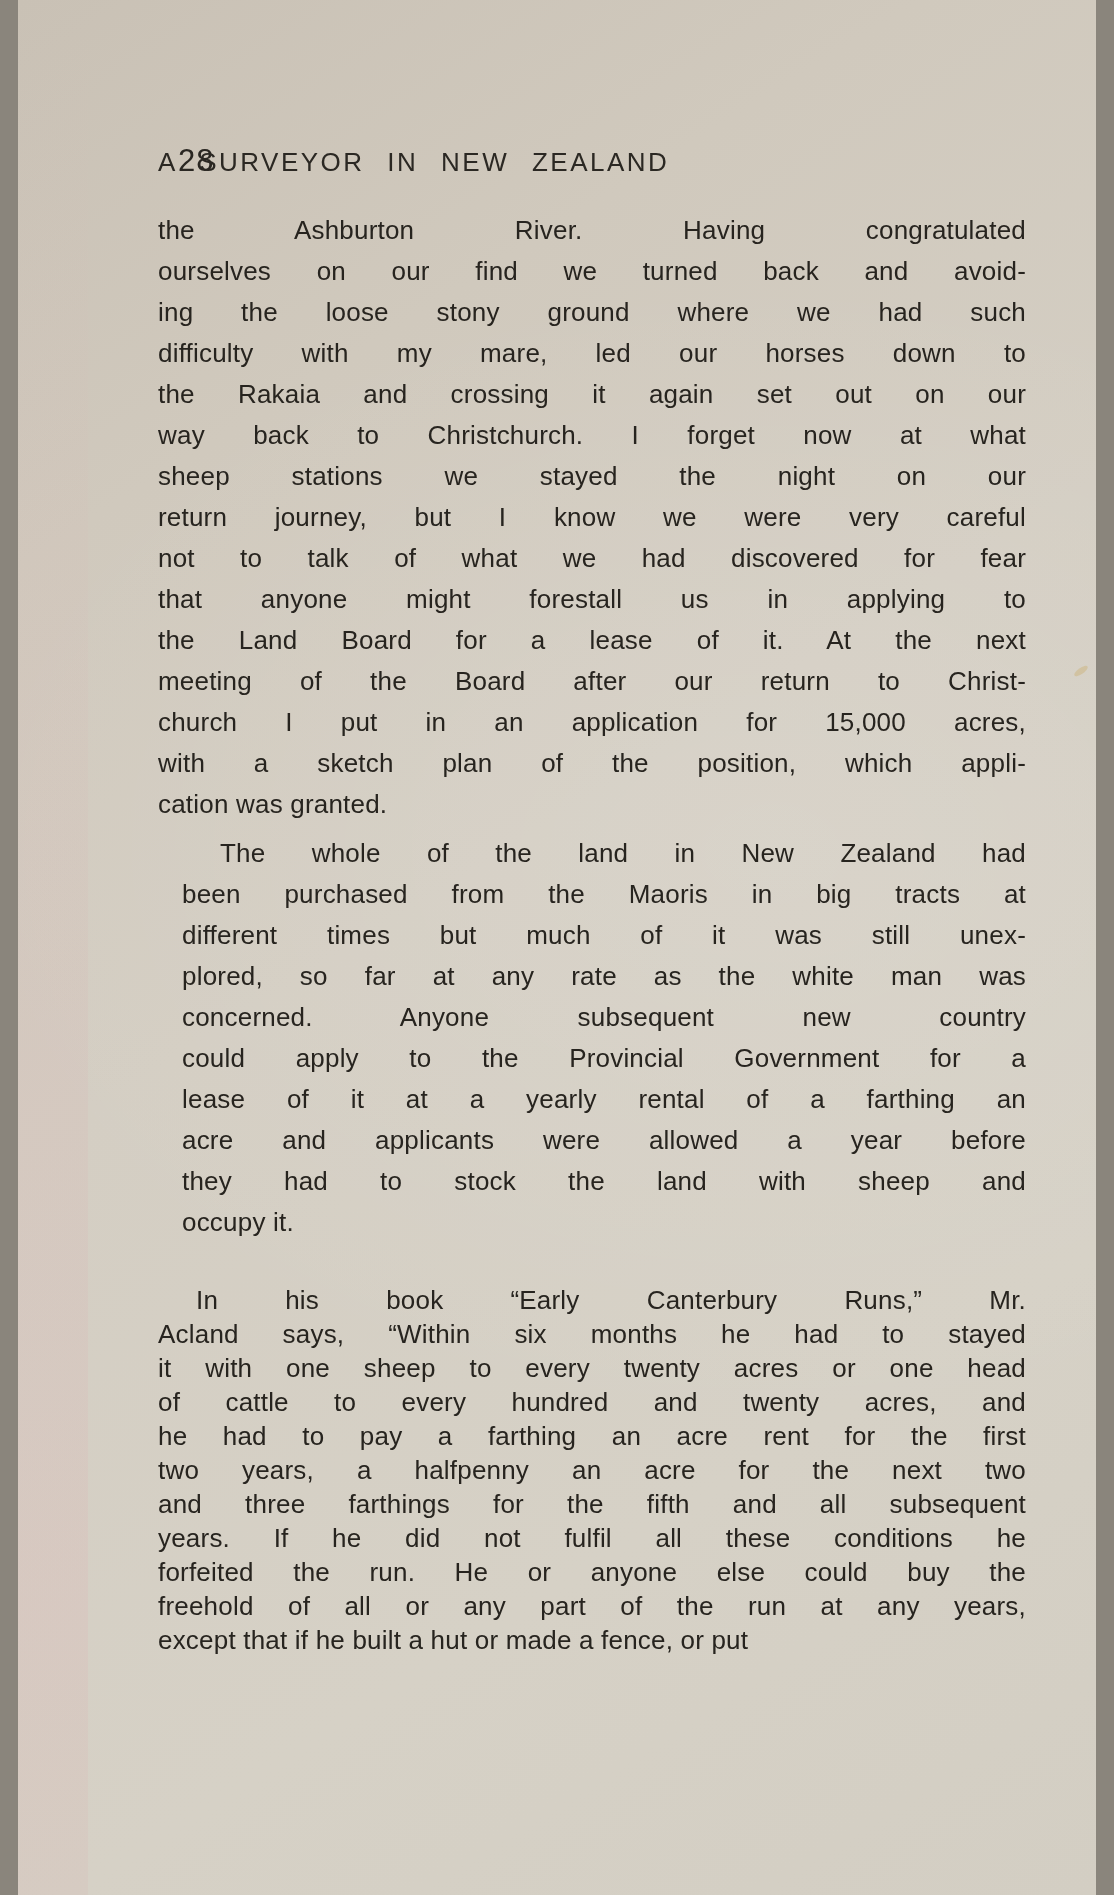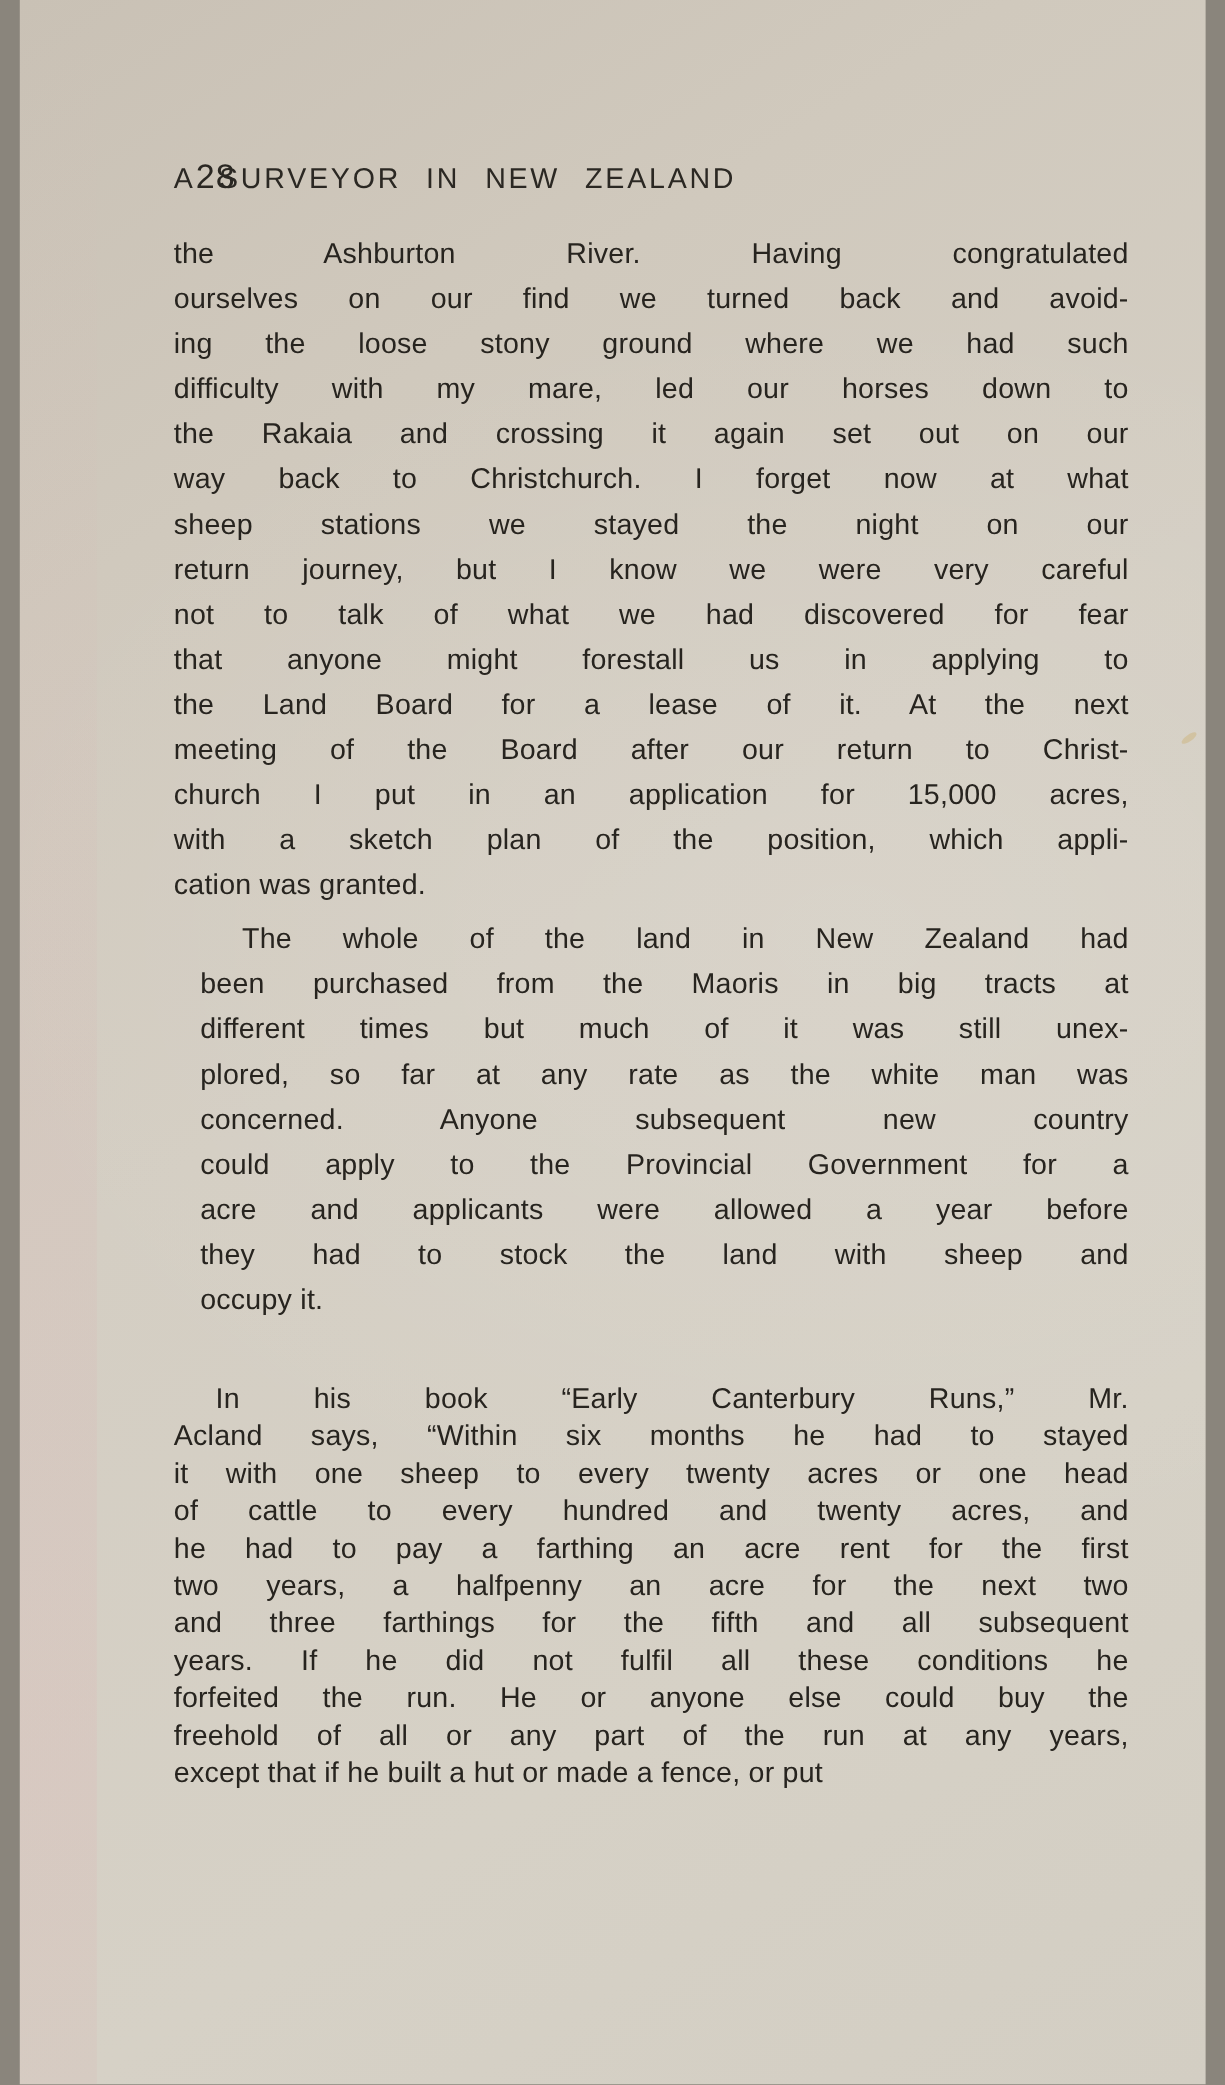--- a/index.html
+++ b/index.html
@@ -66,21 +66,21 @@
   }
   .para {
     font-size: 26px;
     line-height: 41px;
     letter-spacing: 0.2px;
   }
   .quote-block {
     font-size: 26px;
     line-height: 34px;
     letter-spacing: 0.2px;
-    margin-top: 52px;
+    margin-top: 40px;
   }
   .para + .para { margin-top: 8px; margin-left: 24px; }
   .line {
     text-align: justify;
     text-align-last: justify;
     white-space: normal;
   }
   .line.last-line {
     text-align-last: left;
   }
@@ -129,20 +129,21 @@
         <div class="line last-line">cation was granted.</div>
       </div>
 
     <div class="para indent-first">
         <div class="line">The whole of the land in New Zealand had</div>
         <div class="line">been purchased from the Maoris in big tracts at</div>
         <div class="line">different times but much of it was still unex-</div>
         <div class="line">plored, so far at any rate as the white man was</div>
         <div class="line">concerned.  Anyone subsequent new country</div>
         <div class="line">could apply to the Provincial Government for a</div>
+        <div class="line">lease of it at a yearly rental of a farthing an</div>
         <div class="line">acre and applicants were allowed a year before</div>
         <div class="line">they had to stock the land with sheep and</div>
         <div class="line last-line">occupy it.</div>
       </div>
 
     <div class="quote-block indent-first">
         <div class="line">In his book “Early Canterbury Runs,” Mr.</div>
         <div class="line">Acland says, “Within six months he had to stayed</div>
         <div class="line">it with one sheep to every twenty acres or one head</div>
         <div class="line">of cattle to every hundred and twenty acres, and</div>

